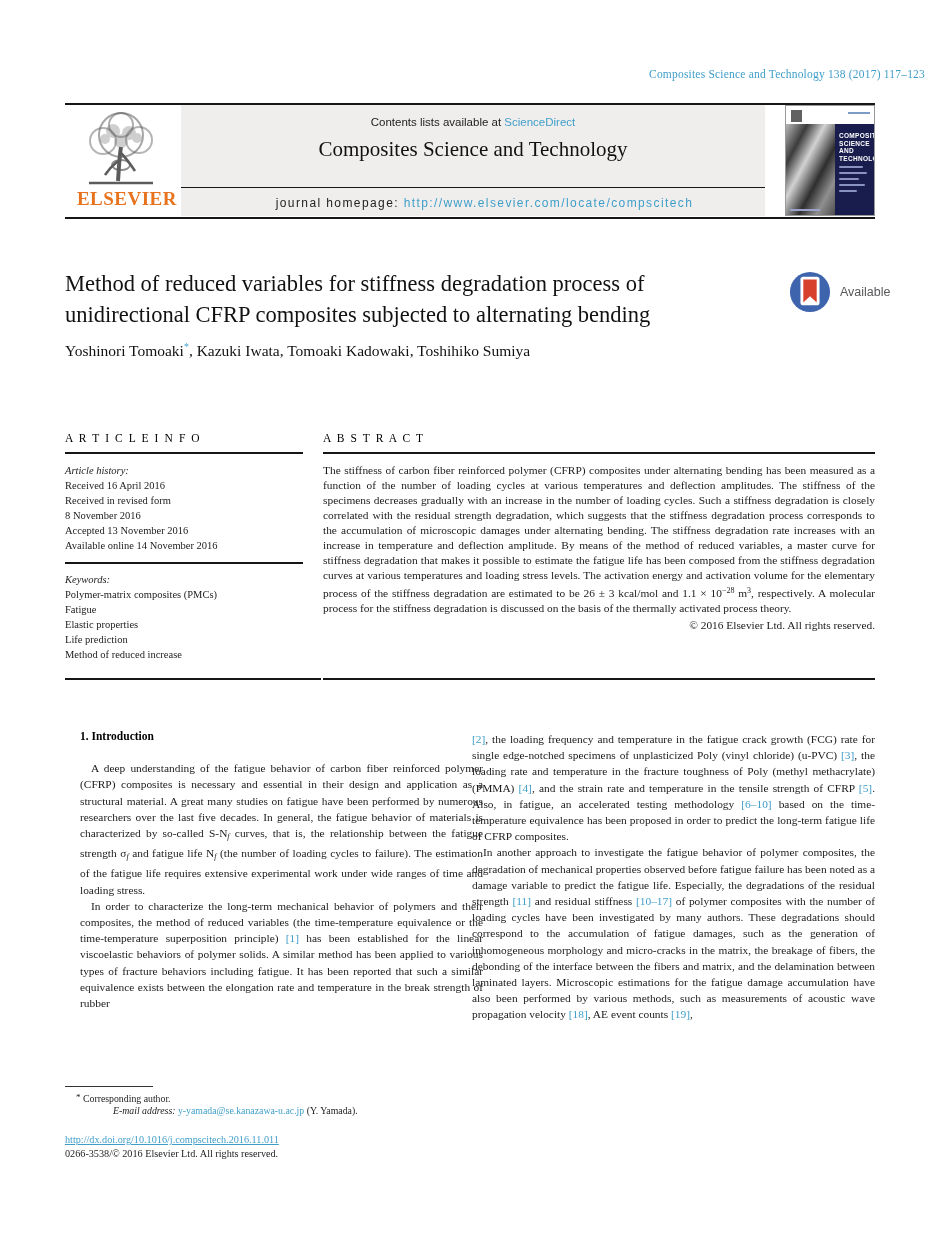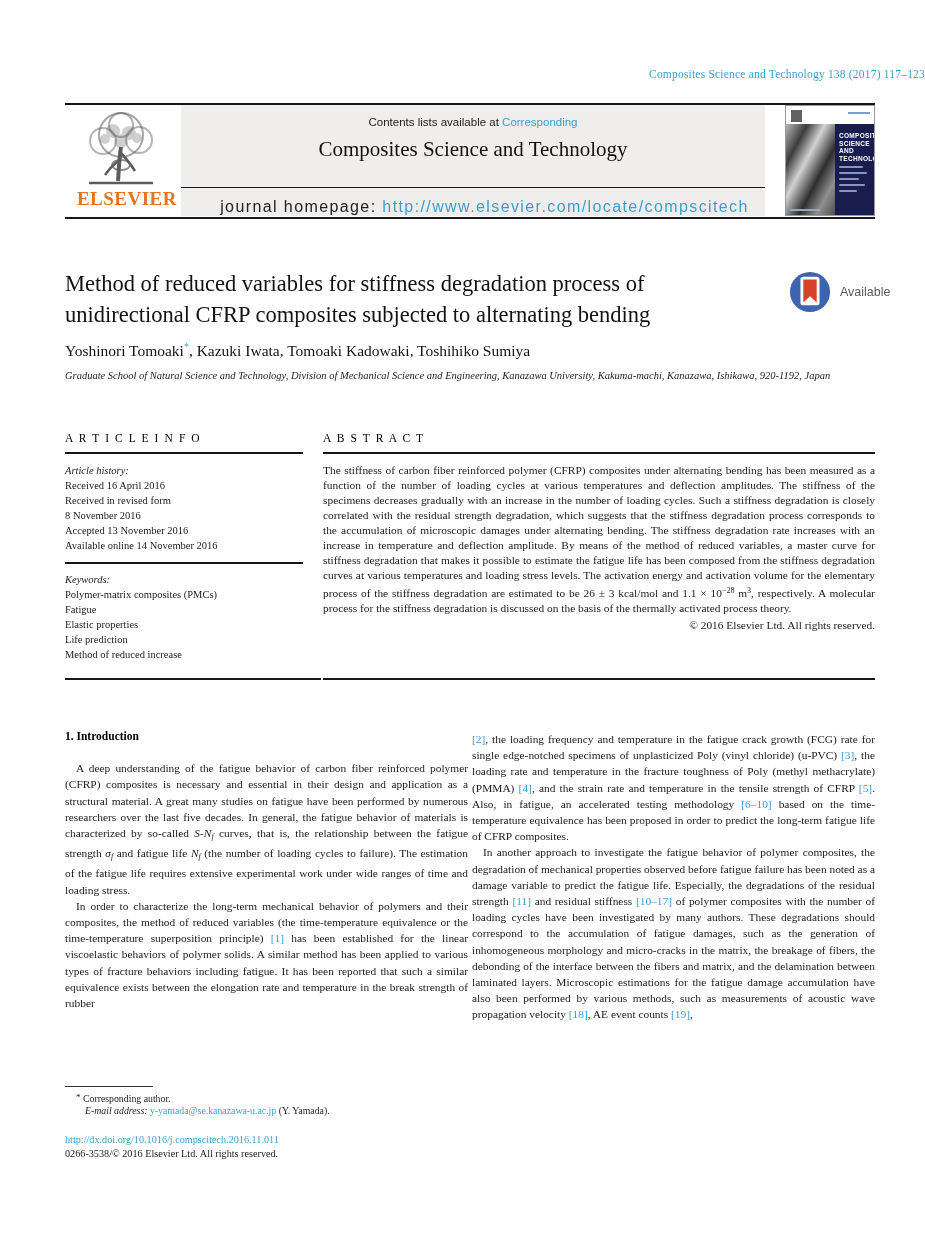--- a/index.html
+++ b/index.html
@@ -34,22 +34,22 @@
   }
   
   .headbox{
     position:absolute;left:181px;top:105px;width:584px;height:111px;
     background:#f0eeed;text-align:center;
   }
   .contents-line{margin-top:11px;font-size:11.5px;color:#222;}
   .jtitle{margin-top:9px;font-size:21px;color:#111;}
   .inner-rule{position:absolute;left:0;bottom:28px;width:100%;height:1.5px;background:#161616;}
   .homepage-line{
-    position:absolute;left:0;bottom:0;width:100%;
-    font-size:16px;letter-spacing:1.4px;color:#222;padding-left:23px;
+    position:absolute;left:0;bottom:6px;width:100%;
+    font-size:12px;letter-spacing:1.4px;color:#222;padding-left:23px;
   }
   
   .cover{
     position:absolute;left:785px;top:105px;width:90px;height:111px;
     background:#fff;border:1px solid #999;overflow:hidden;
   }
   .cover-logo-box{position:absolute;left:5px;top:4px;width:11px;height:12px;background:#3a3a3a;opacity:.8;}
   .cover-issn{position:absolute;right:4px;top:6px;width:22px;height:2px;background:#7d9cc6;}
   .cover-photo{
     position:absolute;left:0;top:18px;width:49px;height:93px;
@@ -92,36 +92,36 @@
   .abs-text{
     font-size:11.4px;line-height:15px;text-align:justify;color:#1a1a1a;
   }
   .abs-copyright{margin-top:3px;text-align:right;font-size:11.4px;color:#1a1a1a;}
   
   .mid-rule{position:absolute;top:678px;height:2px;background:#161616;}
   .mid-rule.l{left:65px;width:256px;}
   .mid-rule.r{left:323px;width:552px;}
   
   .body-col{position:absolute;width:403px;font-size:11.4px;line-height:16.2px;text-align:justify;}
-  .body-col.left{left:65px;top:728px;}
+  .body-col.left{left:80px;top:728px;}
   .body-col.right{left:472px;top:731px;}
   .body-heading{font-size:11.5px;font-weight:bold;color:#000;margin-bottom:16px;}
   .para{margin:0;}
   .para.indent{text-indent:11px;}
-  .seg-i{font-style:italic;}
+  .seg-i{}
   .seg-sub{font-style:italic;font-size:8px;vertical-align:-2px;}
   .seg-sup{font-size:8px;vertical-align:4px;}
   .seg-ref{color:var(--link-blue);}
   
   .fn-rule{position:absolute;left:65px;top:1086px;width:88px;height:1px;background:#333;}
   .fn-line1{position:absolute;left:76px;top:1092px;font-size:9.8px;color:#222;}
   .fn-mark{font-size:9px;vertical-align:2px;}
   .fn-line2{position:absolute;left:85px;top:1105px;font-size:9.8px;color:#222;}
-  .fn-email-label{font-style:italic;}
-  .doi{position:absolute;left:65px;top:1134px;font-size:10.2px;}
+  .fn-email-label{font-style:italic;margin-left:28px;}
+  .doi{position:absolute;left:65px;top:1134px;font-size:10.2px;text-decoration:underline;}
   .issn-line{position:absolute;left:65px;top:1148px;font-size:10.2px;color:#222;}
 </style>
 </head>
 <body>
 
 <div class="page">
 
   <a class="citation blue">Composites Science and Technology 138 (2017) 117–123</a>
 
   <div class="head-rule rule-top"></div>
@@ -146,21 +146,21 @@
           <circle cx="46" cy="34" r="7"></circle>
             <circle cx="30" cy="32" r="5"></circle>
           <circle cx="62" cy="31" r="5"></circle>
         </g>
       </svg>
     </span>
     <div class="els-word">ELSEVIER</div>
   </div>
 
   <div class="headbox">
-    <div class="contents-line sans"><span>Contents lists available at </span><a class="blue">Corresponding</a></div>
+    <div class="contents-line sans"><span>Contents lists available at </span><a class="blue">ScienceDirect</a></div>
     <div class="jtitle">Composites Science and Technology</div>
     <div class="inner-rule"></div>
     <div class="homepage-line sans"><span>journal homepage: </span><a class="blue">http://www.elsevier.com/locate/compscitech</a></div>
   </div>
 
   <div class="cover">
     <div class="cover-logo-box"></div>
     <div class="cover-issn"></div>
     <div class="cover-photo"></div>
     <div class="cover-panel">
@@ -184,21 +184,20 @@
         <circle cx="22" cy="22" r="21" fill="var(--crossmark-blue)"></circle>
         <rect x="12" y="6" width="20" height="30" rx="3" fill="#ffffff"></rect>
         <path d="M15 9 h14 v24 l-7 -6.5 l-7 6.5 z" fill="var(--crossmark-red)"></path>
       </svg>
     </span>
     <span class="crossmark-label">Available</span>
   </div>
 
   <div class="authors"><span>Yoshinori Tomoaki</span><sup>*</sup><span>, Kazuki Iwata, Tomoaki Kadowaki, Toshihiko Sumiya</span></div>
 
-  <div class="affiliation">Graduate School of Natural Science and Technology, Division of Mechanical Science and Engineering, Kanazawa University, Kakuma-machi, Kanazawa, Ishikawa, 920-1192, Japan</div>
 
   <div class="info-col">
     <div class="sec-heading">A R T I C L E   I N F O</div>
     <div class="col-rule"></div>
     <div class="info-label">Article history:</div>
     <div class="info-line">Received 16 April 2016</div>
     <div class="info-line">Received in revised form</div>
     <div class="info-line">8 November 2016</div>
     <div class="info-line">Accepted 13 November 2016</div>
     <div class="info-line">Available online 14 November 2016</div>

